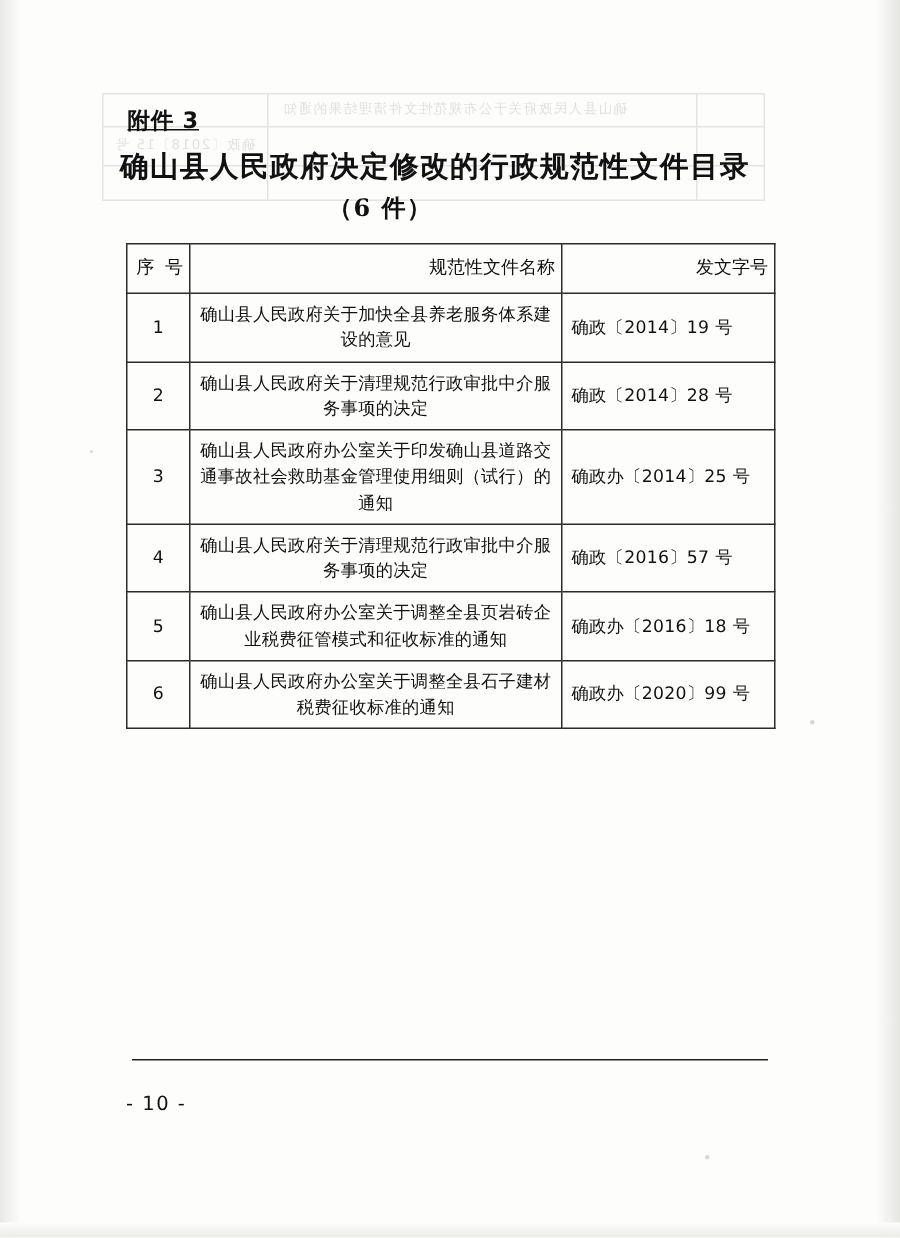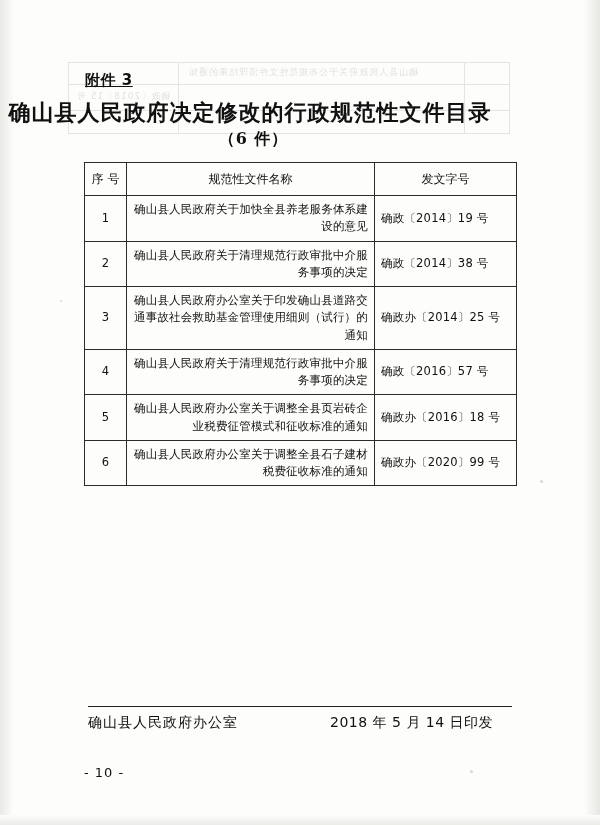--- a/index.html
+++ b/index.html
@@ -78,22 +78,22 @@
     white-space: nowrap;
     letter-spacing: 1px;
   }
 
   
   .doc-title {
     position: absolute;
     top: 98px;
     left: 0;
     width: 500px;
-    text-align: center;
-    font-size: 22px;
+    text-align: right;
+    font-size: 19px;
     font-weight: bold;
     letter-spacing: 1px;
     font-family: "DejaVu Serif", "Liberation Serif", serif;
   }
   .doc-subtitle {
     position: absolute;
     top: 129px;
     left: 0;
     width: 507px;
     text-align: center;
@@ -118,34 +118,35 @@
   table.doclist th,
   table.doclist td {
     border: 1px solid #2b2b2b;
     font-size: 11.5px;
     line-height: 1.5;
     padding: 5px 6px;
     font-family: "DejaVu Sans", "Liberation Sans", sans-serif;
     vertical-align: middle;
   }
   table.doclist th {
-    text-align: center;
+    text-align: right;
     font-weight: normal;
     padding: 7px 4px;
     font-size: 12px;
+    font-family: Liberation Mono, monospace;
   }
   col.c-no { width: 42px; }
   col.c-name { width: 248px; }
   col.c-num { width: 142px; }
   td.no {
     text-align: center;
     font-size: 12px;
   }
   td.name {
-    text-align: right;
+    text-align: center;
     letter-spacing: 0.2px;
   }
   td.num {
     text-align: left;
     font-size: 12px;
     letter-spacing: 0.2px;
   }
 
   
   .footer-rule {
@@ -168,21 +169,21 @@
     position: absolute;
     left: 330px;
     top: 714px;
     font-size: 14px;
     letter-spacing: 0.5px;
     font-family: "DejaVu Sans", "Liberation Sans", sans-serif;
   }
   .page-number {
     position: absolute;
     left: 84px;
-    top: 765px;
+    top: 729px;
     font-size: 13px;
     letter-spacing: 1px;
     font-family: "DejaVu Sans", "Liberation Sans", sans-serif;
   }
   .speck {
     position: absolute;
     background: #d8d8d4;
     border-radius: 50%;
   }
 </style>
@@ -226,21 +227,21 @@
       </thead>
       <tbody>
         <tr>
           <td class="no">1</td>
           <td class="name">确山县人民政府关于加快全县养老服务体系建设的意见</td>
           <td class="num">确政〔2014〕19 号</td>
         </tr>
         <tr>
           <td class="no">2</td>
           <td class="name">确山县人民政府关于清理规范行政审批中介服务事项的决定</td>
-          <td class="num">确政〔2014〕38 号</td>
+          <td class="num">确政〔2014〕28 号</td>
         </tr>
         <tr>
           <td class="no">3</td>
           <td class="name">确山县人民政府办公室关于印发确山县道路交通事故社会救助基金管理使用细则（试行）的通知</td>
           <td class="num">确政办〔2014〕25 号</td>
         </tr>
         <tr>
           <td class="no">4</td>
           <td class="name">确山县人民政府关于清理规范行政审批中介服务事项的决定</td>
           <td class="num">确政〔2016〕57 号</td>
@@ -253,20 +254,18 @@
         <tr>
           <td class="no">6</td>
           <td class="name">确山县人民政府办公室关于调整全县石子建材税费征收标准的通知</td>
           <td class="num">确政办〔2020〕99 号</td>
         </tr>
       </tbody>
     </table>
   </div>
 
   <div class="footer-rule"></div>
-  <div class="footer-left">确山县人民政府办公室</div>
-  <div class="footer-right">2018 年 5 月 14 日印发</div>
   <div class="page-number">- 10 -</div>
 
   <div class="speck" style="left:60px; top:300px; width:2px; height:2px;"></div>
   <div class="speck" style="left:540px; top:480px; width:3px; height:3px;"></div>
   <div class="speck" style="left:470px; top:770px; width:3px; height:3px;"></div>
 </div>
 
 </body></html>

